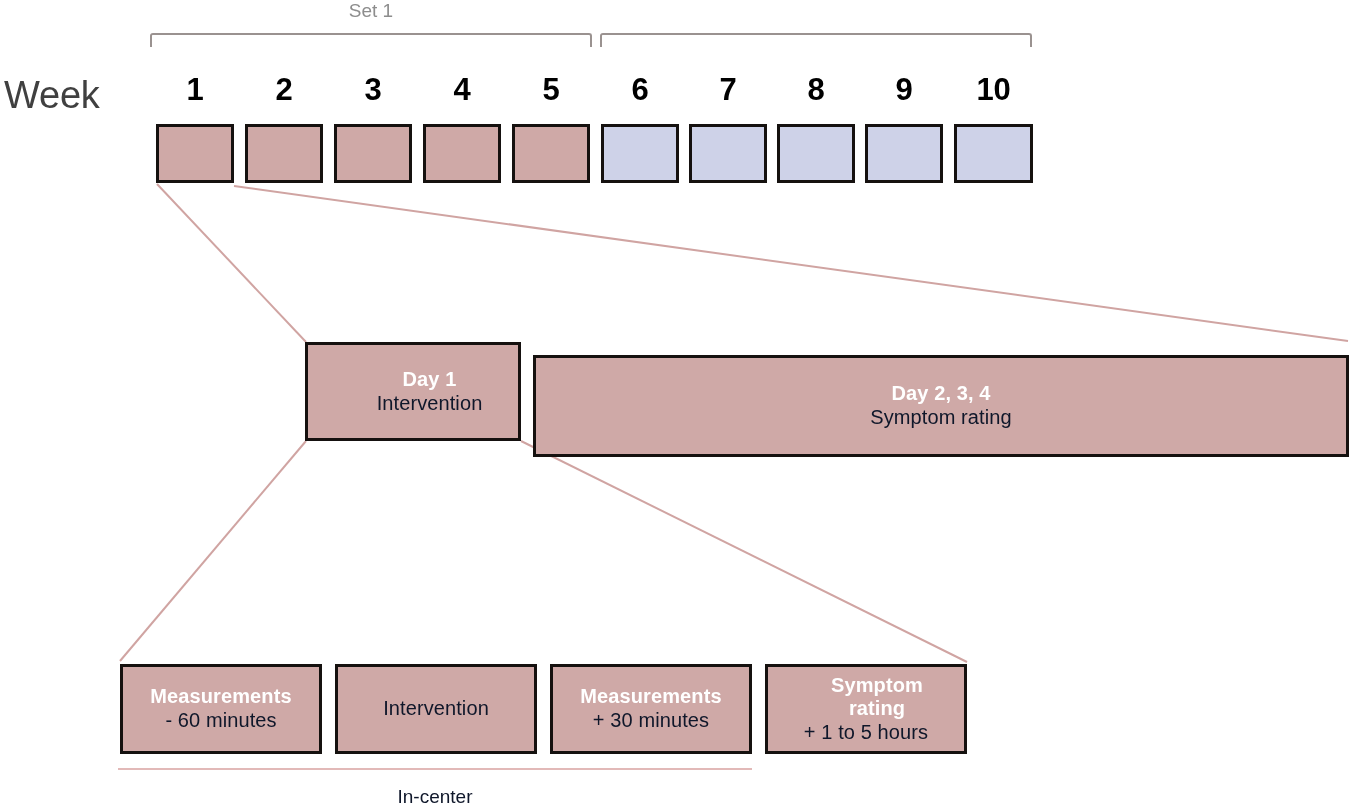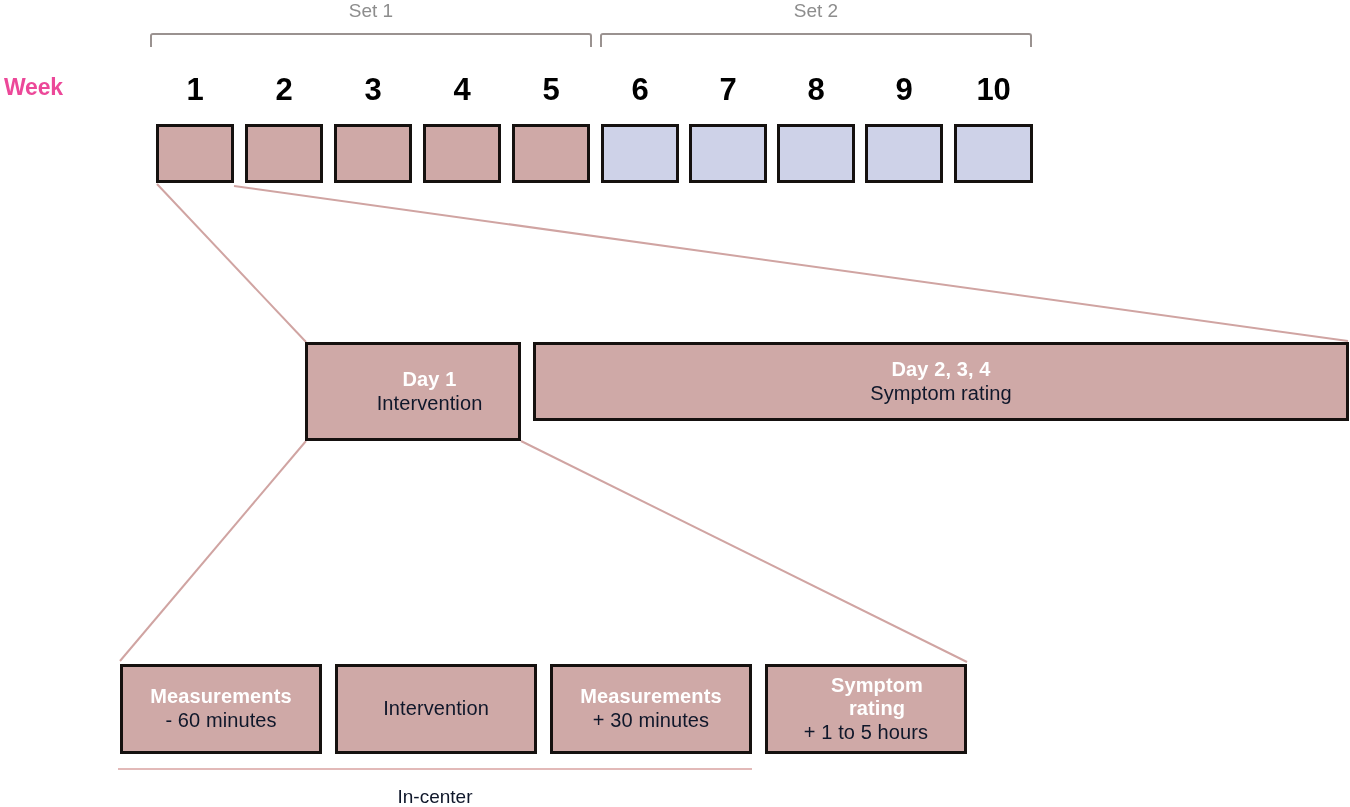--- a/index.html
+++ b/index.html
@@ -54,23 +54,23 @@
     color: #0f172a;
     font-size: 20px;
     letter-spacing: .1px;
   }
 
   
   #week-label {
     position: absolute;
     left: 4px;
     top: 74px;
-    font-size: 23px;
-    font-weight: bold;
-    color: #ec4899;
+    font-size: 38px;
+    font-weight: normal;
+    color: #404040;
     letter-spacing: -0.2px;
   }
   .week-num {
     position: absolute;
     top: 72px;
     font-size: 31px;
     font-weight: bold;
     color: #000000;
     text-align: center;
     letter-spacing: -0.3px;
@@ -116,21 +116,20 @@
       <line x1="157" y1="184" x2="306" y2="342"></line>
       <line x1="234" y1="186" x2="1348" y2="341"></line>
       <line x1="306" y1="441" x2="120" y2="661"></line>
       <line x1="521" y1="441" x2="967" y2="662"></line>
     </g>
   </svg>
 
   <div class="set-label" style="left:150px; width:442px;">Set 1</div>
   <div class="bracket" style="left:150px; width:442px; top:33px;"></div>
 
-  <div class="set-label" style="left:600px; width:432px;">Set 2</div>
   <div class="bracket" style="left:600px; width:432px; top:33px;"></div>
 
   <div id="week-label">Week</div>
 
   <div class="week-num" style="left:156px; width:78px;">1</div>
   <div class="week-num" style="left:245px; width:78px;">2</div>
   <div class="week-num" style="left:334px; width:78px;">3</div>
   <div class="week-num" style="left:423px; width:78px;">4</div>
   <div class="week-num" style="left:512px; width:78px;">5</div>
   <div class="week-num" style="left:601px; width:78px;">6</div>
@@ -148,21 +147,21 @@
   <div class="box blue" style="left:689px; top:124px; width:78px; height:59px;"></div>
   <div class="box blue" style="left:777px; top:124px; width:78px; height:59px;"></div>
   <div class="box blue" style="left:865px; top:124px; width:78px; height:59px;"></div>
   <div class="box blue" style="left:954px; top:124px; width:79px; height:59px;"></div>
 
   <div class="box rose" style="left:305px; top:342px; width:216px; height:99px;padding-left:33px;">
     <span class="ttl">Day 1</span>
     <span class="sub">Intervention</span>
   </div>
 
-  <div class="box rose" style="left:533px; top:342px; width:816px; height:79px;">
+  <div class="box rose" style="left:533px; top:355px; width:816px; height:102px;">
     <span class="ttl">Day 2, 3, 4</span>
     <span class="sub">Symptom rating</span>
   </div>
 
   <div class="box rose" style="left:120px; top:664px; width:202px; height:90px;">
     <span class="ttl">Measurements</span>
     <span class="sub">- 60 minutes</span>
   </div>
 
   <div class="box rose" style="left:335px; top:664px; width:202px; height:90px;">

